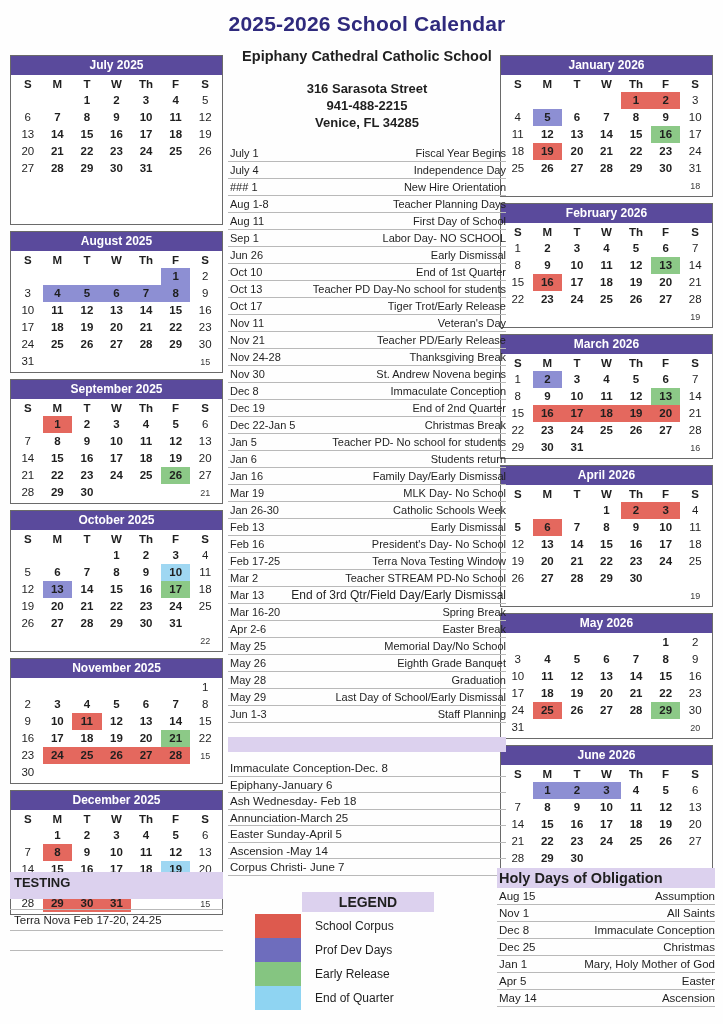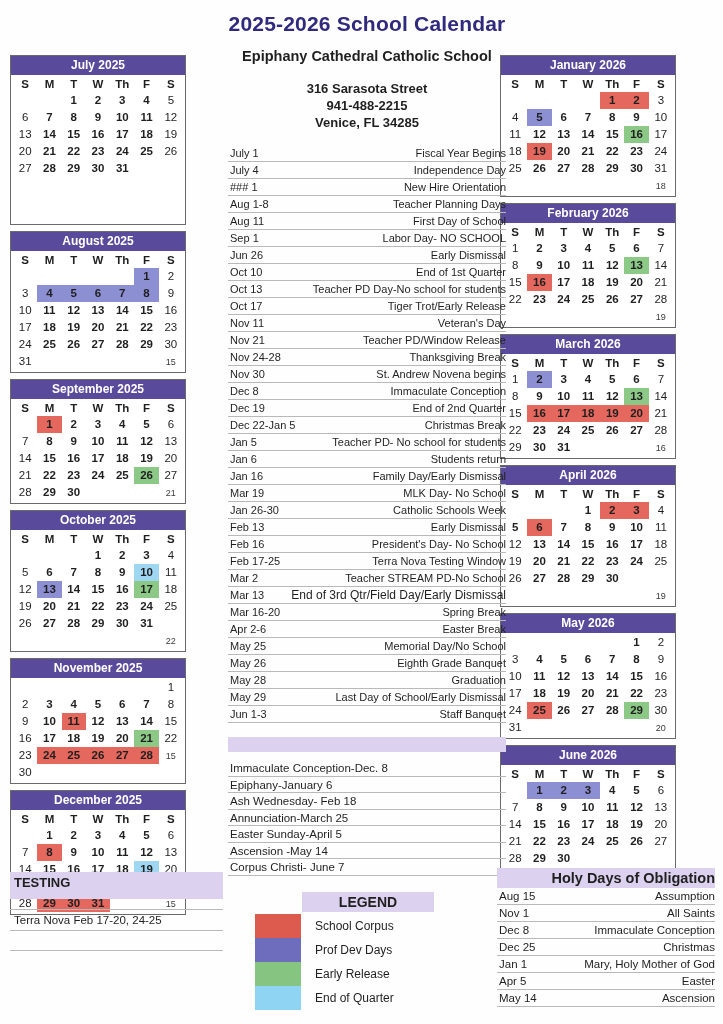--- a/index.html
+++ b/index.html
@@ -4,21 +4,21 @@
 <style>
   :root{
     --purple:#5a4a9c; --lavender:#dcd1ee; --navy:#2f2a7d; --ink:#1f1f1f;
     --line:#b9b9b9;
   }
   *{box-sizing:border-box; margin:0; padding:0;}
   body{font-family:"Liberation Sans", sans-serif; background:#e8e8e8;}
   .page{position:relative; width:723px; height:1024px; background:#fefefe; margin:0 auto; overflow:hidden; color:var(--ink);}
 
   
-  .months-col{position:absolute; top:55px; width:176px;}
+  .months-col{position:absolute; top:55px; width:213px;}
   #months-left{left:10px;}
   #months-right{left:500px;}
   .month{border:1px solid #6a6a6a; background:#fff; margin-bottom:6px;}
   .mtitle{background:var(--purple); color:#fff; font-weight:bold; font-size:12px; text-align:center; padding:2px 0 3px;}
   .mgrid{display:grid; grid-template-columns:repeat(7,1fr); padding:1px 2px 2px;}
   .mcell{height:17px; line-height:17px; text-align:center; font-size:11.5px;}
   .mcell.wd{font-weight:bold; font-size:11.5px; height:16px; line-height:16px;}
   .mcell.bold{font-weight:bold;}
   .mcell.count{font-size:9px; color:#3a3a3a; line-height:19px;}
   .month.pad-bottom{padding-bottom:28px;}
@@ -47,21 +47,21 @@
   .lglabel{font-size:12px; margin-left:14px;}
 
   
   .testing{position:absolute; left:10px; top:872px; width:213px;}
   .testing-head{background:var(--lavender); font-weight:bold; font-size:13px; padding:3px 0 9px 4px;}
   .testing-row{border-top:1px solid var(--line); border-bottom:1px solid var(--line); font-size:11.5px; padding:4px 0 4px 4px; margin-top:10px;}
   .testing-row2{border-bottom:1px solid var(--line); height:20px;}
 
   
   .holy{position:absolute; left:497px; top:868px; width:218px;}
-  .holy-head{background:var(--lavender); font-weight:bold; font-size:14.5px; padding:2px 0 2px 2px;text-align:right;}
+  .holy-head{background:var(--lavender); font-weight:bold; font-size:14.5px; padding:2px 0 2px 2px;}
   .holyrow{display:flex; justify-content:space-between; align-items:baseline; border-bottom:1px solid var(--line); font-size:11.5px; height:17px; line-height:16px;}
   .holyrow .d{padding-left:2px; white-space:nowrap;}
   .holyrow .n{text-align:right; white-space:nowrap;}
 </style>
 </head>
 <body>
 
 <div class="page">
 
   <div id="months-left" class="months-col">
@@ -717,21 +717,21 @@
         <div class="evrow">
           <span class="d">Oct 17</span>
           <span class="e">Tiger Trot/Early Release</span>
         </div>
         <div class="evrow">
           <span class="d">Nov 11</span>
           <span class="e">Veteran's Day</span>
         </div>
         <div class="evrow">
           <span class="d">Nov 21</span>
-          <span class="e">Teacher PD/Window Release</span>
+          <span class="e">Teacher PD/Early Release</span>
         </div>
         <div class="evrow">
           <span class="d">Nov 24-28</span>
           <span class="e">Thanksgiving Break</span>
         </div>
         <div class="evrow">
           <span class="d">Nov 30</span>
           <span class="e">St. Andrew Novena begins</span>
         </div>
         <div class="evrow">
@@ -805,21 +805,21 @@
         <div class="evrow">
           <span class="d">May 28</span>
           <span class="e">Graduation</span>
         </div>
         <div class="evrow">
           <span class="d">May 29</span>
           <span class="e">Last Day of School/Early Dismissal</span>
         </div>
         <div class="evrow">
           <span class="d">Jun 1-3</span>
-          <span class="e">Staff Banquet</span>
+          <span class="e">Staff Planning</span>
         </div>
       </div>
 
     <div class="spacer-band"></div>
 
     <div id="religious" class="religious">
         <div class="relrow">Immaculate Conception-Dec. 8</div>
         <div class="relrow">Epiphany-January 6</div>
         <div class="relrow">Ash Wednesday- Feb 18</div>
         <div class="relrow">Annunciation-March 25</div>

